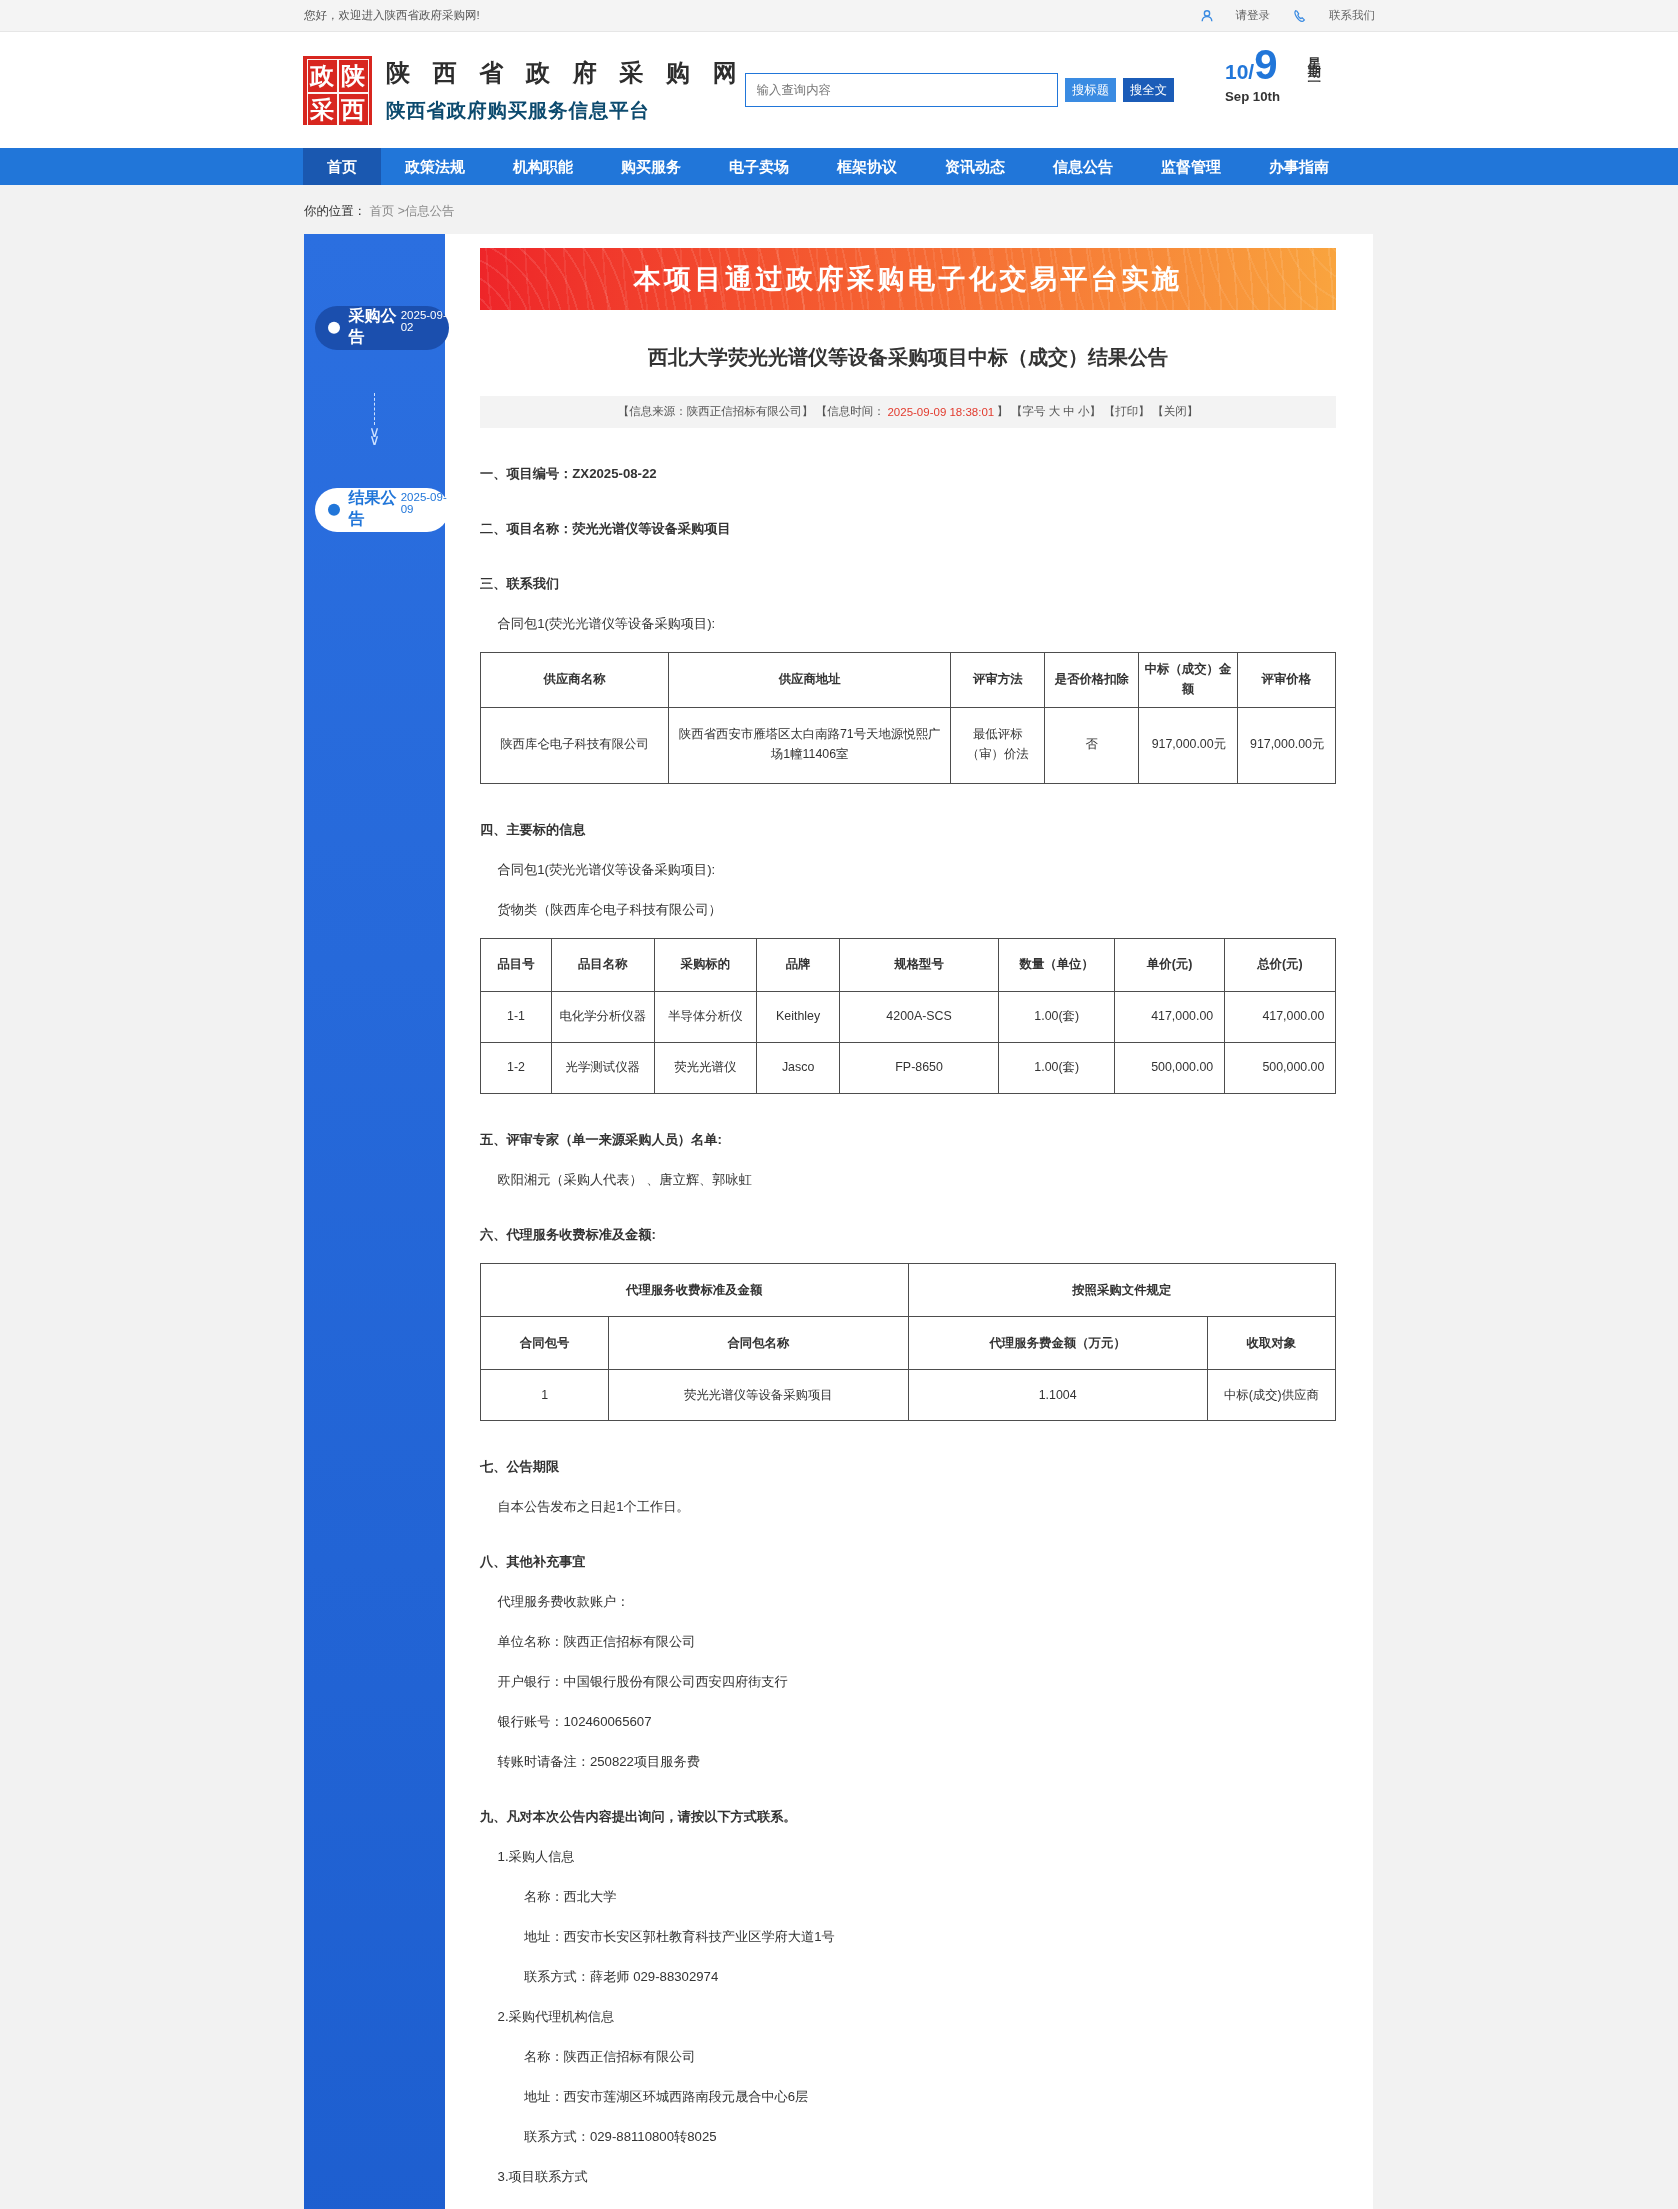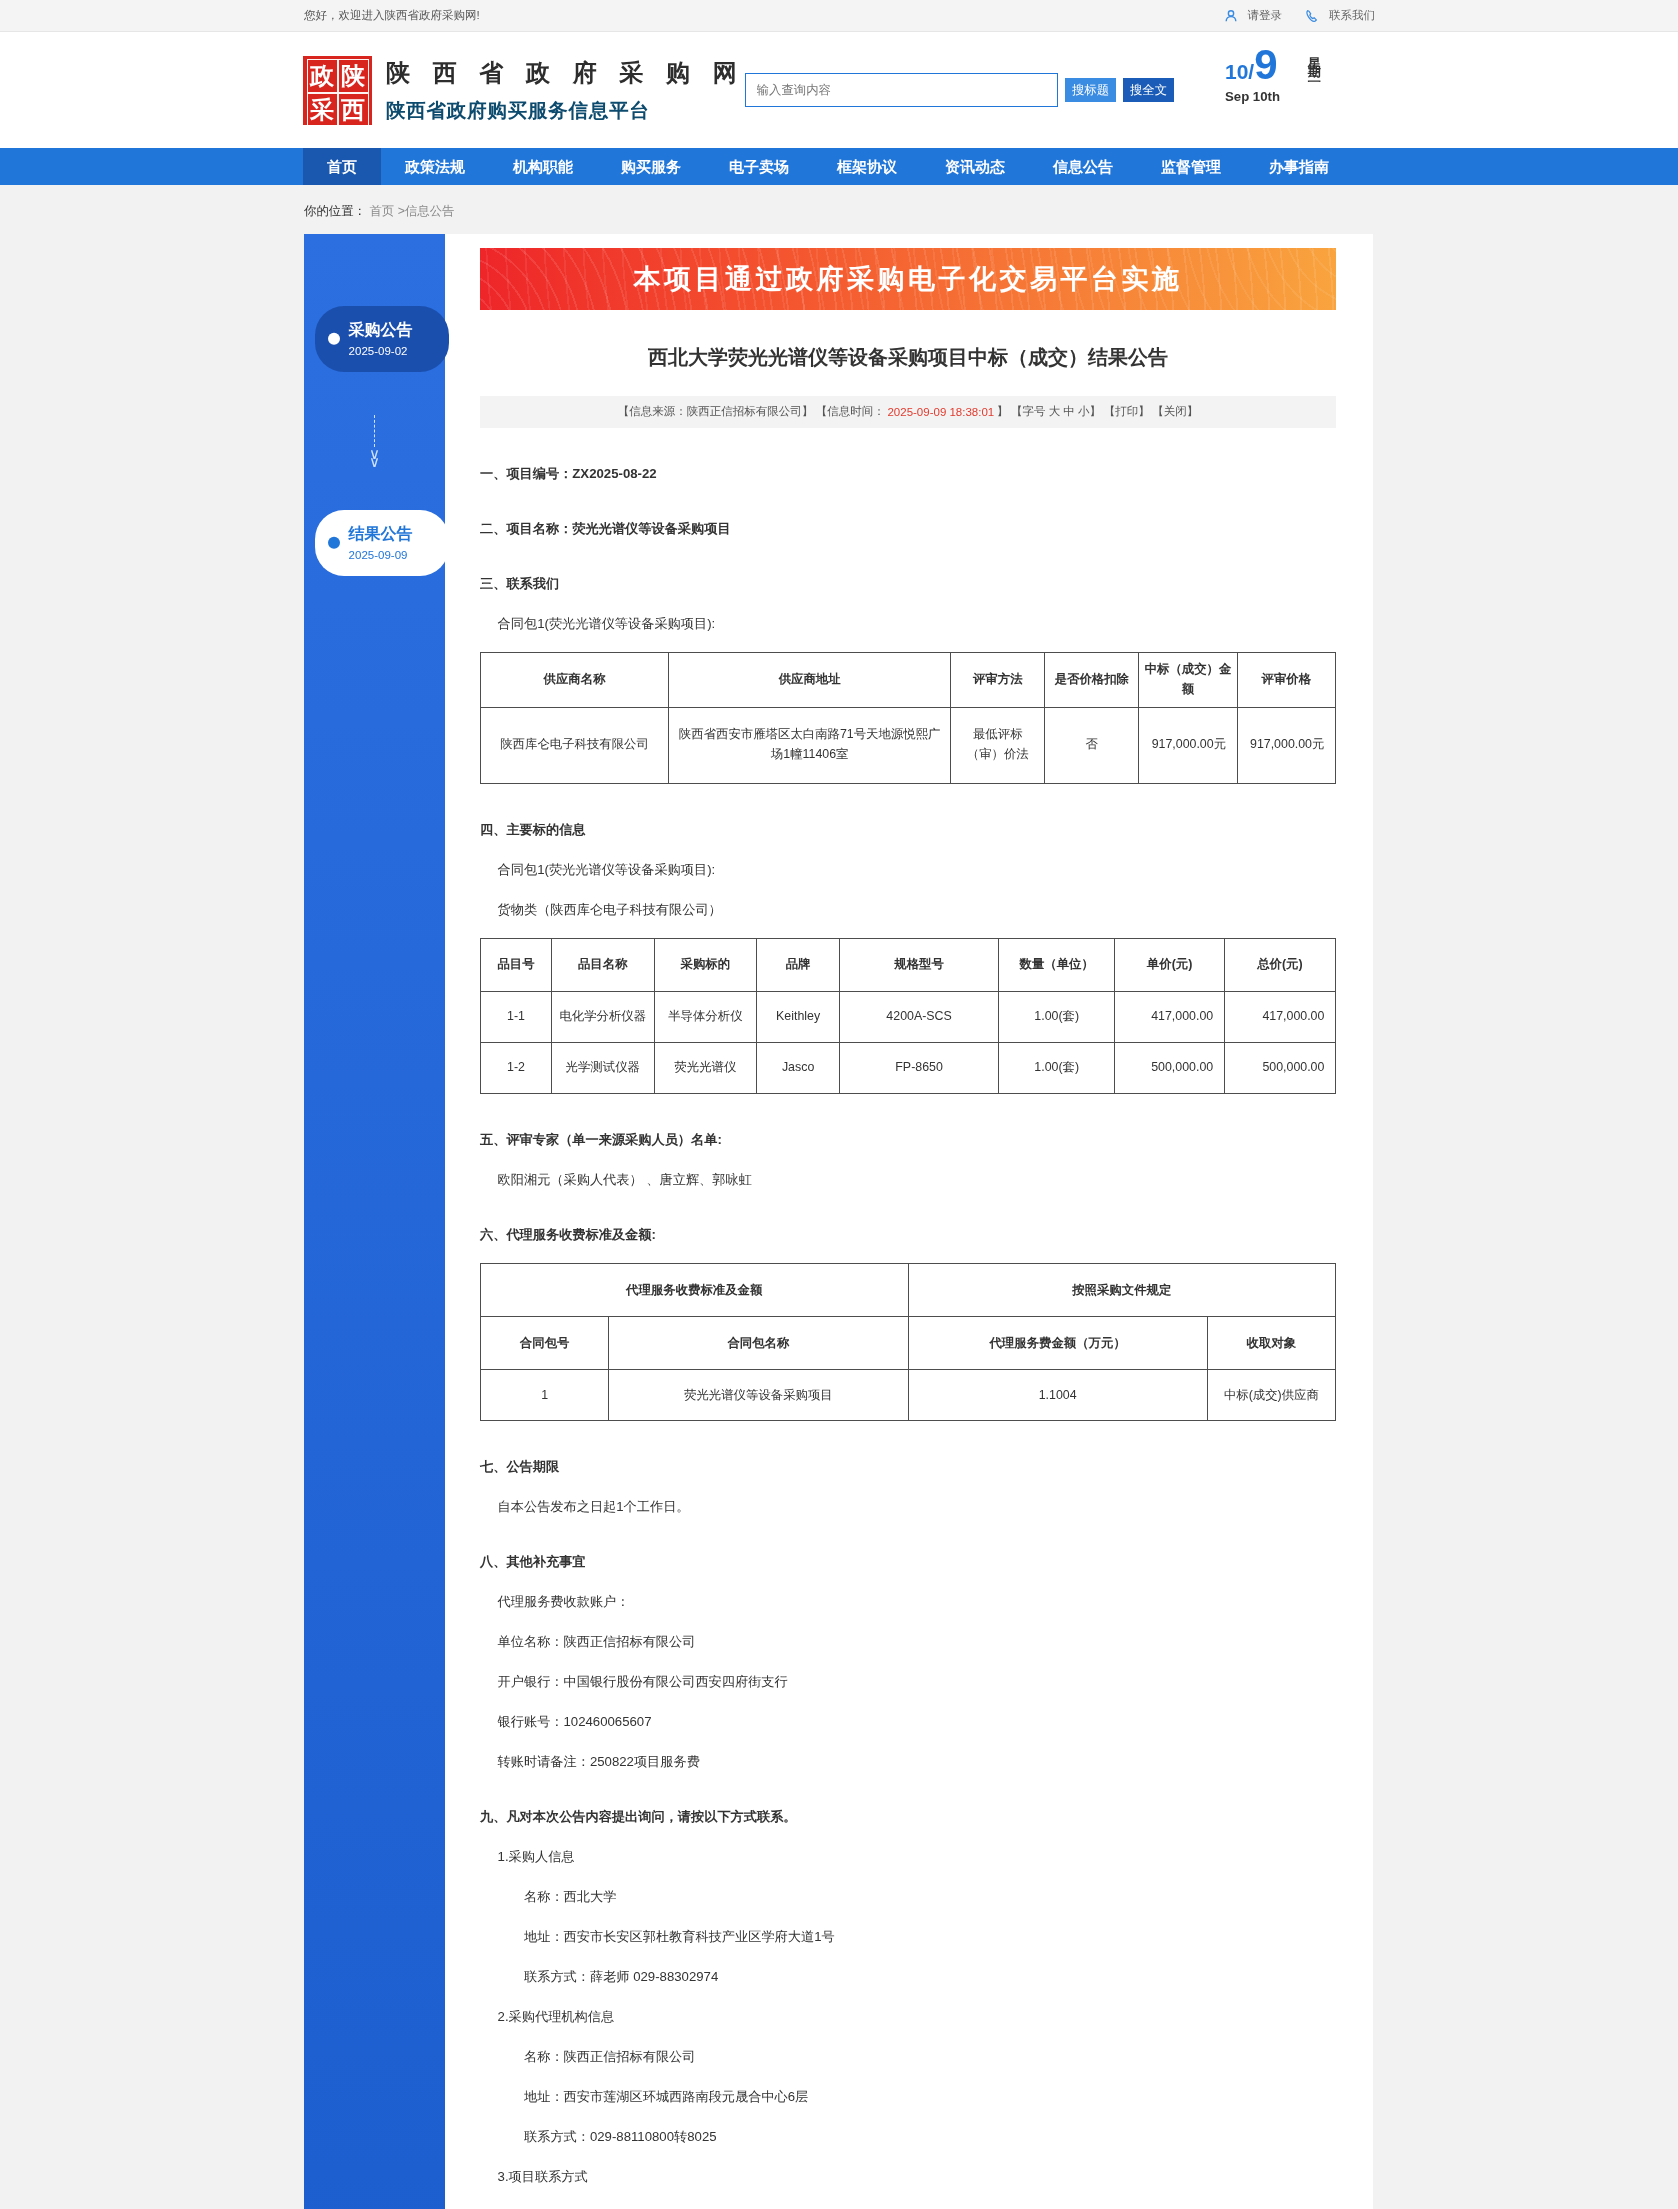--- a/index.html
+++ b/index.html
@@ -11,21 +11,21 @@
   }
   a { text-decoration: none; }
 
   
   .topbar {
     height: 32px; background:#f4f4f4; border-bottom:0.9px solid #e6e6e6;
     display:flex; justify-content:space-between; align-items:center;
     padding: 0 304px; font-size:11.5px; color:#555;
   }
   .topbar-right { display:flex; align-items:center; gap:7px; color:#666; }
-  .topbar-right .grp { display:flex; align-items:center; gap:10px; margin-left:16px; cursor:pointer;text-align:right; }
+  .topbar-right .grp { display:flex; align-items:center; gap:22px; margin-left:16px; cursor:pointer;text-align:right; }
   .ic-svg { display:block; }
 
   
   .header { height:116px; position:relative; background:#fff; display:flex; align-items:center; padding:0 303px; }
   .logo {
     width:69px; height:69px; background:#d8261f; padding:3.5px;
     display:grid; grid-template-columns:1fr 1fr; grid-template-rows:1fr 1fr; flex-shrink:0;
   }
   .logo span {
     display:flex; align-items:center; justify-content:center;
@@ -65,22 +65,22 @@
   
   .page-body { background:#f2f2f2; padding-bottom:41px; }
   .breadcrumb { padding:17.6px 0 14px 304px; font-size:12.4px; color:#333; }
   .breadcrumb a { color:#8a8a8a; }
 
   .card { margin-left:304px; width:1069px; display:flex; background:#fff; }
 
   
   .sidebar { width:141px; flex-shrink:0; background:linear-gradient(180deg,#2b6fe0,#1d5ecf); padding-top:72px; }
   .side-item {
-    position:relative; width:134px; margin-left:10.6px; height:66px; border-radius:29px;
-    display:flex; flex-direction:column; justify-content:center; padding-left:34px; cursor:pointer;
+    position:relative; width:134px; margin-left:10.6px; height:44px; border-radius:29px;
+    display:flex; flex-direction:row; justify-content:center; padding-left:34px; cursor:pointer;
   }
   .side-item.inactive { background:#1b4fae; color:#fff; }
   .side-item.active   { background:#ffffff; color:#2176d9; }
   .side-item .dot {
     position:absolute; left:13.2px; top:50%; transform:translateY(-50%);
     width:12.4px; height:12.4px; border-radius:50%;
   }
   .side-item.inactive .dot { background:#fff; }
   .side-item.active   .dot { background:#2176d9; }
   .side-title { font-size:16px; font-weight:bold; }

